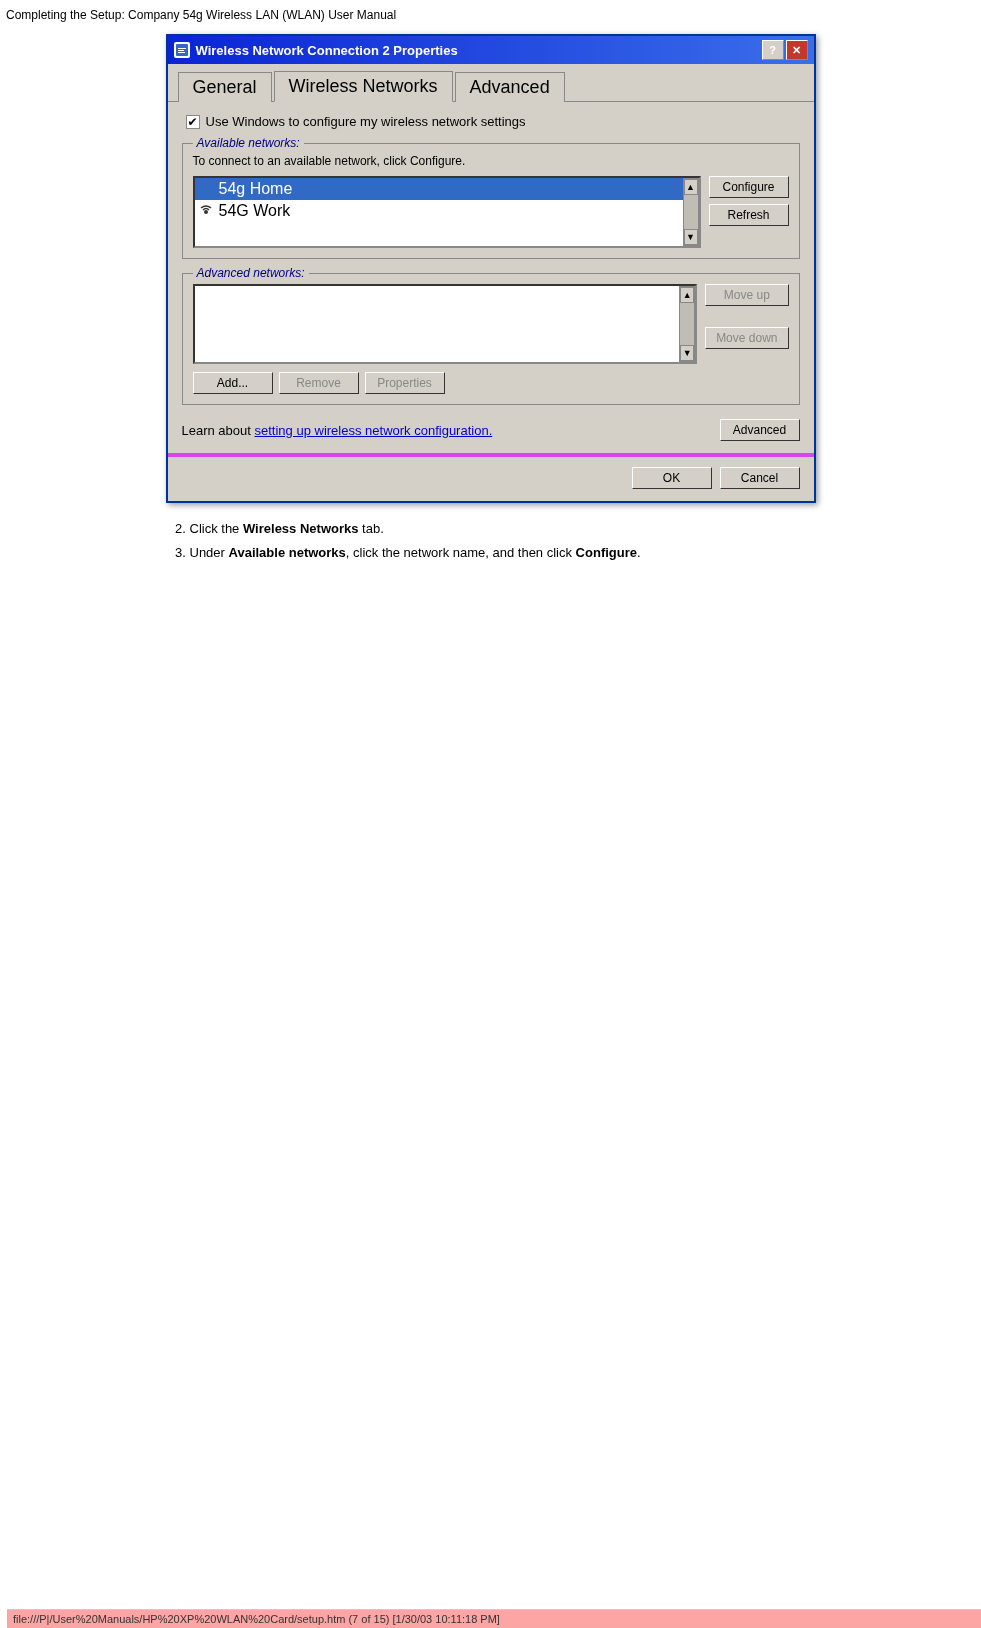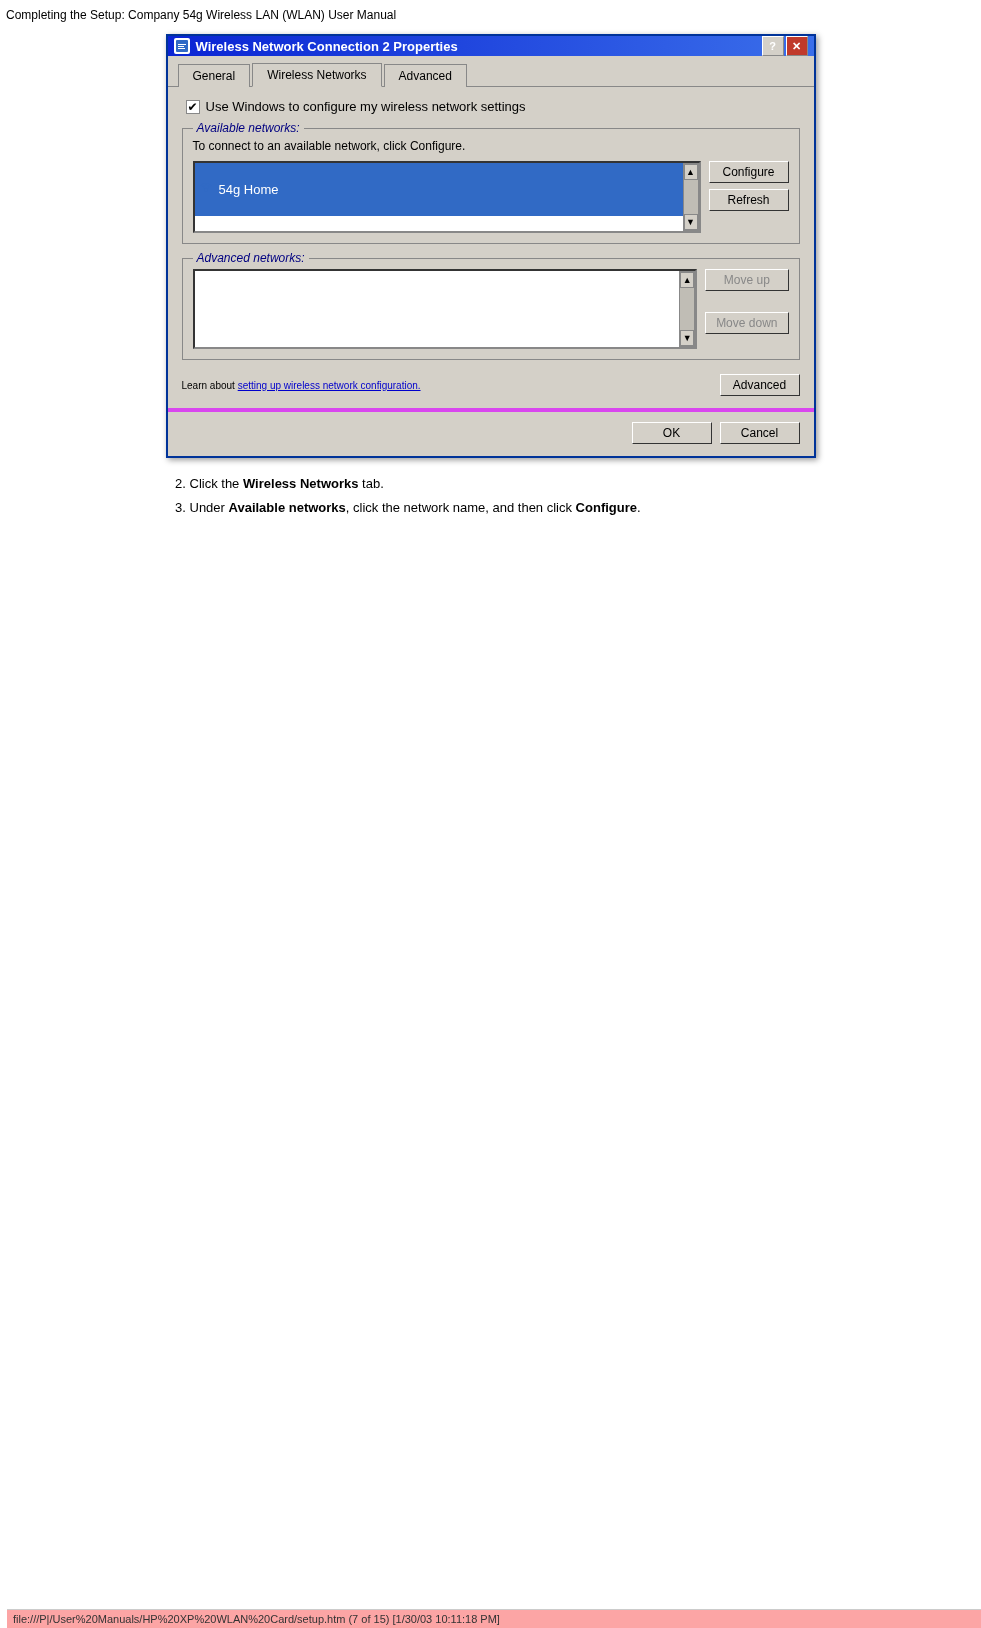--- a/index.html
+++ b/index.html
@@ -33,21 +33,21 @@
       background: #d4d0c8;
       box-shadow: 2px 2px 6px rgba(0,0,0,0.4);
     }
 
     .title-bar {
       background: linear-gradient(to right, #0a24d4, #3a6eea);
       color: #fff;
       display: flex;
       align-items: center;
       padding: 4px 6px;
-      height: 20px;
+      height: 28px;
       justify-content: space-between;
     }
 
     .title-bar-left {
       display: flex;
       align-items: center;
       gap: 6px;
       font-size: 13px;
       font-weight: bold;
     }
@@ -98,21 +98,21 @@
       border-bottom: 1px solid #888;
     }
 
     .tab {
       padding: 4px 14px;
       border: 1px solid #888;
       border-bottom: none;
       background: #d4d0c8;
       margin-right: 2px;
       cursor: pointer;
-      font-size: 12px;
+      font-size: 18px;
       position: relative;
       top: 1px;
     }
 
     .tab.active {
       background: #d4d0c8;
       border-bottom: 1px solid #d4d0c8;
       z-index: 1;
       font-weight: normal;
     }
@@ -226,23 +226,23 @@
     }
 
     .network-list {
       flex: 1;
       overflow: hidden;
     }
 
     .network-item {
       display: flex;
       align-items: center;
-      padding: 18px 4px;
+      padding: 2px 4px;
       gap: 6px;
-      font-size: 13px;
+      font-size: 16px;
       cursor: pointer;
     }
 
     .network-item.selected {
       background: #316ac5;
       color: #fff;
     }
 
     .network-icon {
       font-size: 12px;
@@ -309,21 +309,21 @@
 
     
     .learn-row {
       display: flex;
       align-items: center;
       justify-content: space-between;
       margin-top: 10px;
     }
 
     .learn-text {
-      font-size: 10px;
+      font-size: 13px;
     }
 
     .learn-link {
       text-decoration: underline;
       color: #0000cc;
       cursor: pointer;
     }
 
     
     .dialog-footer {
@@ -457,20 +457,25 @@
                 <div class="scroll-btn">▲</div>
                 <div class="scroll-track"></div>
                 <div class="scroll-btn">▼</div>
               </div>
             </div>
             <div class="pref-buttons">
               <button class="btn btn-disabled">Move up</button>
               <button class="btn btn-disabled">Move down</button>
             </div>
           </div>
+          <div class="pref-actions">
+            <button class="btn">Add...</button>
+            <button class="btn btn-disabled">Remove</button>
+            <button class="btn btn-disabled">Properties</button>
+          </div>
         </div>
       </div>
 
       <div class="learn-row">
         <div class="learn-text">
           <span>Learn about </span><span class="learn-link">setting up wireless network configuration.</span>
         </div>
         <button class="btn">Advanced</button>
       </div>
     </div>

